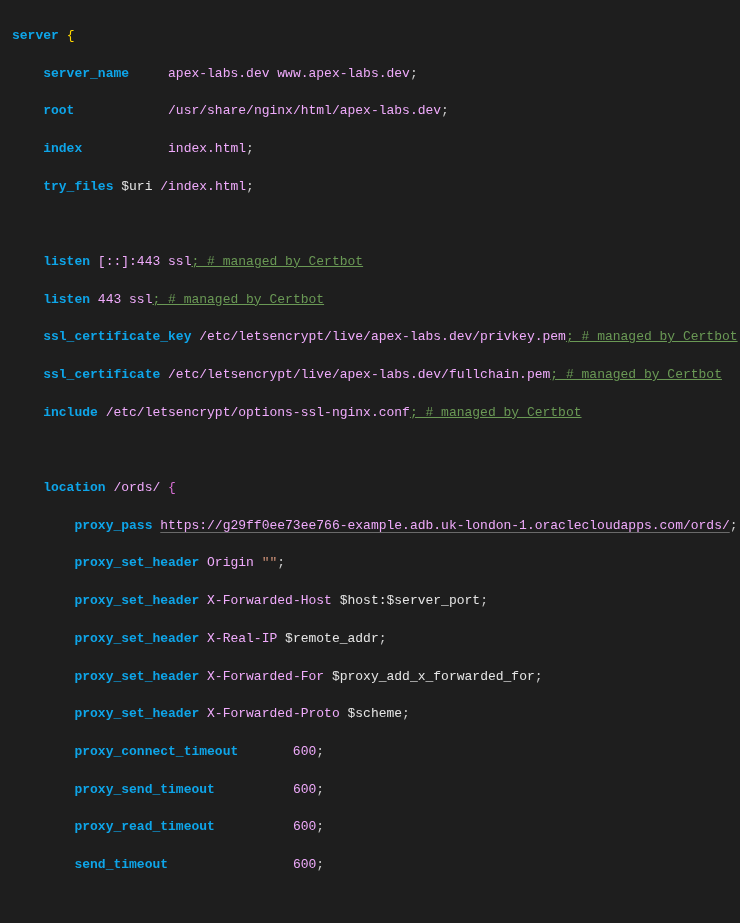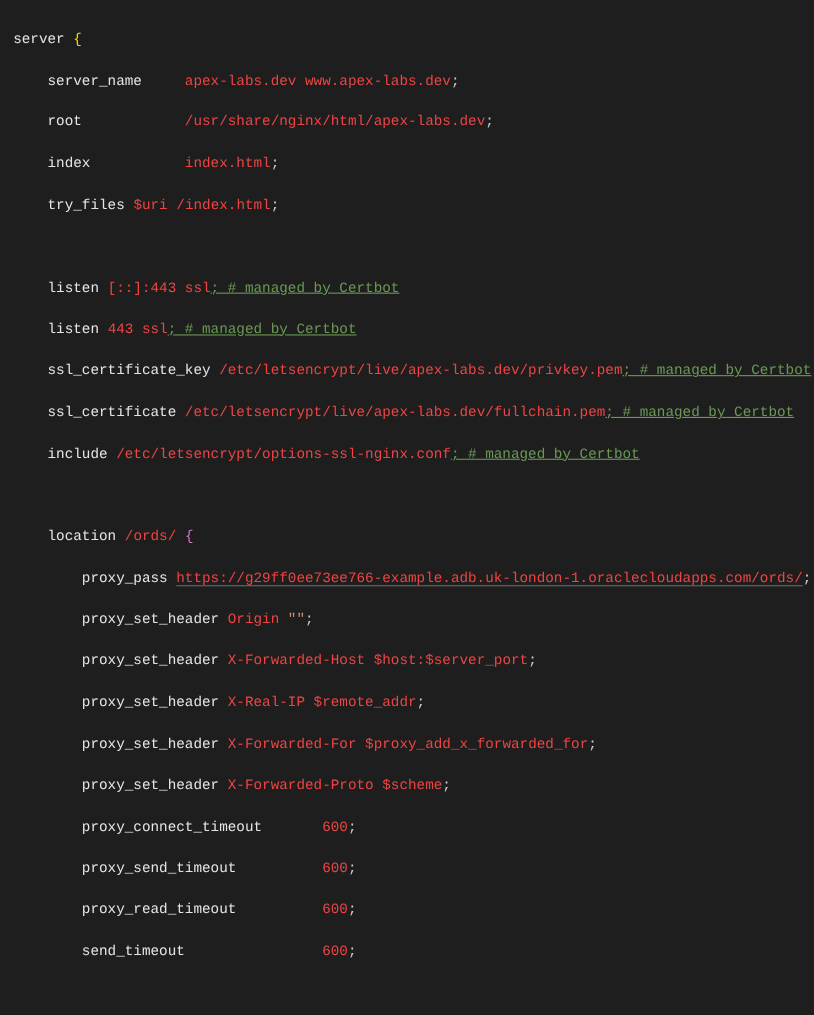--- a/index.html
+++ b/index.html
@@ -11,28 +11,28 @@
     font-size: 13px;
     line-height: 1.45;
   }
   .editor {
     padding: 8px 12px 20px 12px;
     white-space: pre;
     width: 740px;
     box-sizing: border-box;
   }
   .line { display: block; }
-  .c-directive { color: #e5e5e5; }
+  .c-directive { color: #0ea5e9; font-weight: bold; }
   .c-punct { color: #cccccc; }
   .c-brace { color: #ffd700; }
   .c-brace2 { color: #da70d6; }
   .c-string { color: #ce9178; }
-  .c-var { color: #ef4444; }
+  .c-var { color: #e5e5e5; }
   .c-comment { color: #6a9955; text-decoration: underline; }
-  .c-default { color: #ef4444; font-family: Liberation Mono, monospace; }
+  .c-default { color: #f0abfc; font-family: Liberation Mono, monospace; }
   .u { text-decoration: underline; text-decoration-color: #6a6a6a; text-underline-offset: 3px; }
 </style>
 </head>
 <body>
 
 <div class="editor">
 <span class="line"><span class="c-directive">server</span> <span class="c-brace">{</span></span>
 <span class="line">    <span class="c-directive">server_name</span>     <span class="c-default">apex-labs.dev www.apex-labs.dev</span><span class="c-punct">;</span></span>
 <span class="line">    <span class="c-directive">root</span>            <span class="c-default">/usr/share/nginx/html/apex-labs.dev</span><span class="c-punct">;</span></span>
 <span class="line">    <span class="c-directive">index</span>           <span class="c-default">index.html</span><span class="c-punct">;</span></span>

